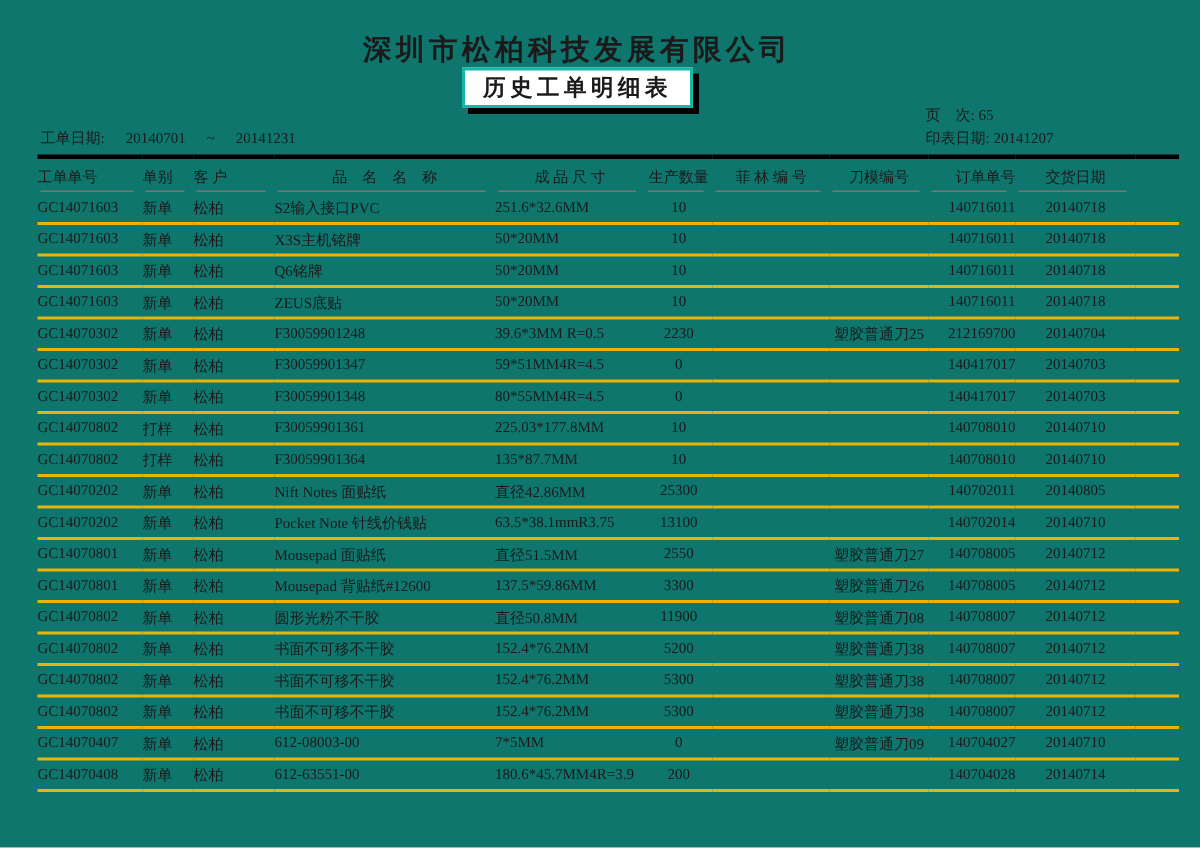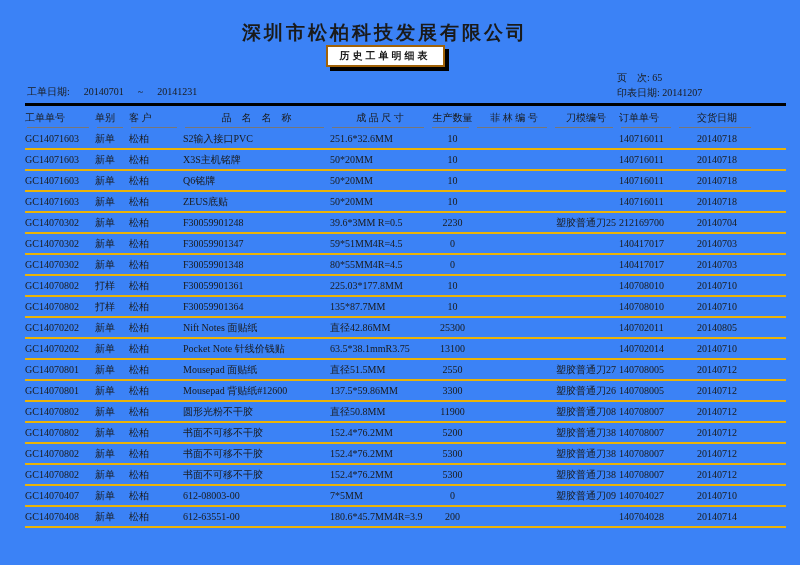--- a/index.html
+++ b/index.html
@@ -1,30 +1,30 @@
 <!DOCTYPE html>
 <html><head>
 <meta charset="utf-8">
 <style>
   html,body { margin:0; padding:0; background:#fff; }
   .page {
-    position:relative; width:800px; height:565px; background:#3b82f6;
+    position:relative; width:800px; height:565px; background:#0f766e;
     font-family:"Liberation Serif","DejaVu Serif",serif; color:#1a1a1a;
     overflow:hidden;
   }
   .company {
     position:absolute; top:20px; left:0; width:770px; text-align:center;
     font-size:19px; font-weight:bold; letter-spacing:3px; white-space:nowrap;
   }
   .title-wrap { position:absolute; top:45px; left:0; width:770px; text-align:center; }
   .title-box {
-    display:inline-block; border:2px solid #a16207; box-shadow:4px 4px 0 0 #000;
+    display:inline-block; border:2px solid #14b8a6; box-shadow:4px 4px 0 0 #000;
     padding:2px 12px; background:#fff;
     font-family:"Liberation Sans","DejaVu Sans",sans-serif;
-    font-weight:bold; font-size:10px; letter-spacing:3px; white-space:nowrap;
+    font-weight:bold; font-size:15px; letter-spacing:3px; white-space:nowrap;
   }
   .meta-right { position:absolute; left:617px; top:70px; font-size:10px; line-height:15px; white-space:nowrap; }
   .meta-left  { position:absolute; left:27px;  top:85px; font-size:10px; white-space:nowrap; }
   .meta-left span { margin-right:14px; }
   .meta-left span:last-child { margin-right:0; }
 
   table.report {
     position:absolute; left:25px; top:103px; width:761px;
     border-collapse:collapse; table-layout:fixed; font-size:10px;
   }
@@ -43,21 +43,21 @@
     white-space:nowrap; overflow:hidden;
   }
   .c0 { width:70px;  text-align:left; }
   .c1 { width:34px;  text-align:left; }
   .c2 { width:54px;  text-align:left; }
   .c3 { width:147px; }
   .c4 { width:100px; }
   .c5 { width:45px;  text-align:center; }
   .c6 { width:78px;  text-align:center; }
   .c7 { width:66px;  text-align:center; }
-  .c8 { width:58px;  text-align:left; }
+  .c8 { width:58px;  text-align:right; }
   .c9 { width:80px;  text-align:center; }
   .c10 { width:29px; }
   th.c3, th.c4 { text-align:center; }
   td.c3, td.c4 { text-align:left;margin-left:47px; }
   td.c0 { padding-left:2px; }
 </style>
 </head>
 <body>
 
 <div class="page">

